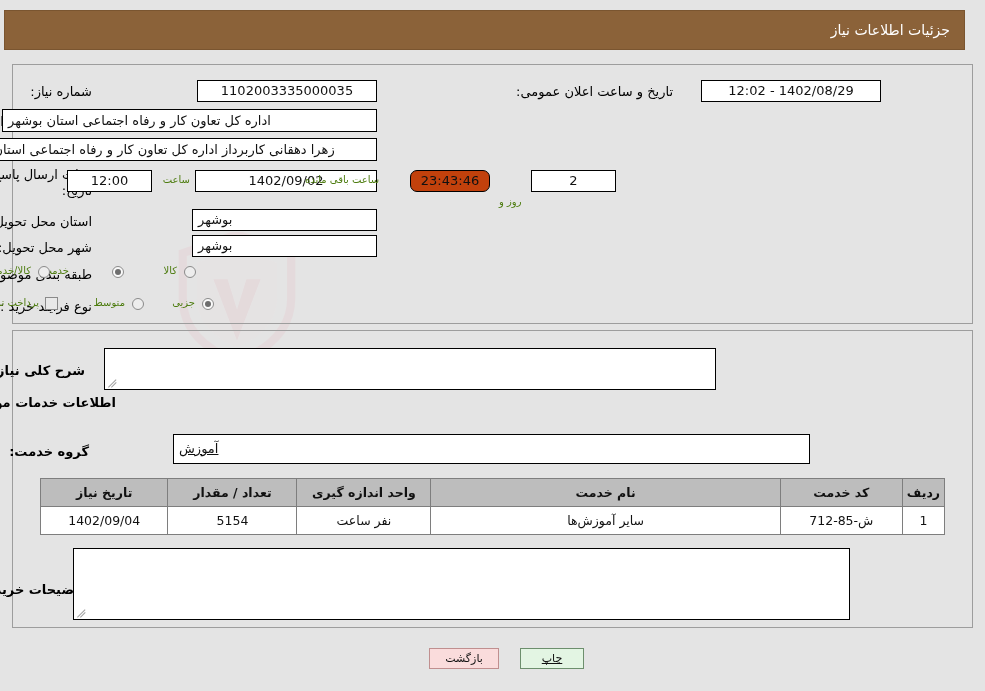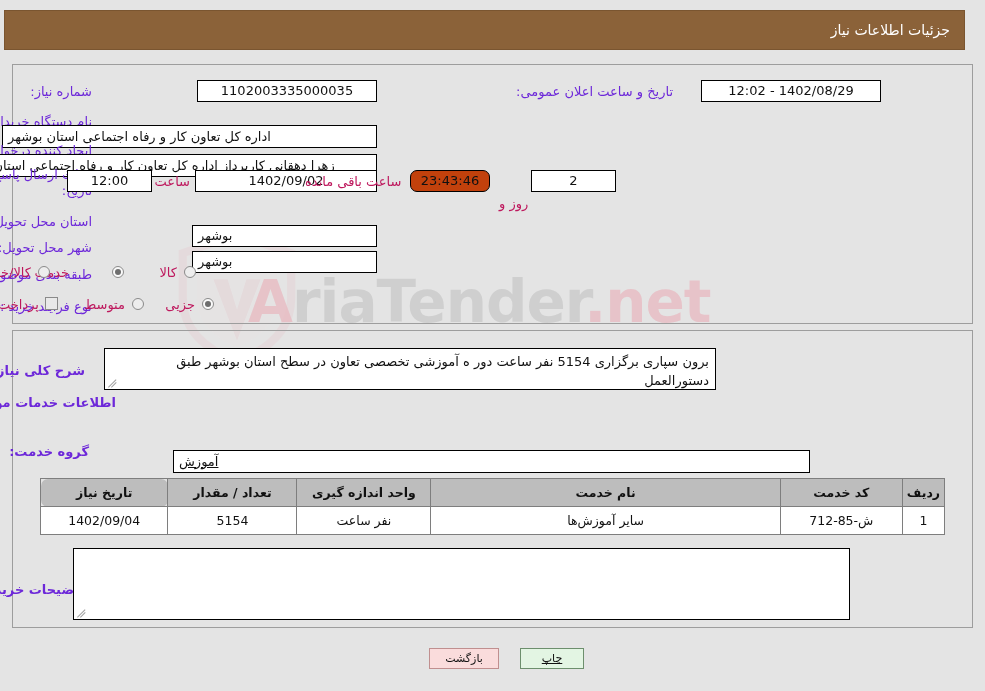--- a/index.html
+++ b/index.html
@@ -58,45 +58,45 @@
     background:transparent;
     border:1px solid #9d9d9d;
     box-sizing:border-box;
   }
   #panel-top{left:12px;top:64px;width:961px;height:260px;}
   #panel-mid{left:12px;top:330px;width:961px;height:298px;}
   
   .lbl{
     position:absolute;
     font-size:13px;
-    color:#6d28d9;
+    color:#000000;
     text-align:right;
     white-space:nowrap;
     line-height:15px;
   }
   .fld{
     position:absolute;
     background:#ffffff;
     border:1px solid #000;
     box-sizing:border-box;
     font-size:13px;
     color:#111;
     display:flex;
     align-items:center;
     padding:0 5px;
     line-height:16px;
     overflow:hidden;
     white-space:nowrap;
   }
   .fld.center{justify-content:center;}
-  .fld.right{justify-content:flex-end;margin-top:16px;}
+  .fld.right{justify-content:flex-end;}
   .fld.yellow{background:#c2410c;border-radius:7px;}
   .plain{
     position:absolute;
-    font-size:13px;color:#be185d;white-space:nowrap;
+    font-size:10px;color:#4d7c0f;white-space:nowrap;
   }
   
   .radio{
     position:absolute;
     width:12px;height:12px;
     border-radius:50%;
     border:1px solid #8a8a8a;
     background:#ededed;
     box-sizing:border-box;
   }
@@ -183,23 +183,20 @@
 </style>
 </head>
 <body>
 
 <div id="watermark">
   <svg class="wm-shield" viewBox="0 0 100 112">
     <path d="M50 2 L96 18 V56 C96 84 76 100 50 110 C24 100 4 84 4 56 V18 Z" fill="none" stroke="#e6c3c8" stroke-width="7"></path>
     <path d="M50 14 L84 26 V56 C84 78 68 90 50 98 C32 90 16 78 16 56 V26 Z" fill="#f2dfe2" opacity=".5"></path>
     <path d="M30 40 L50 92 L70 40 L58 40 L50 66 L42 40 Z" fill="#e4b6bd" opacity=".8"></path>
   </svg>
-  <div class="wm-text">
-    <span class="accent">A</span>riaTender<span class="accent">.net</span>
-  </div>
 </div>
 
 <div class="page">
 
   <div class="titlebar">
     <span class="t">جزئیات اطلاعات نیاز</span>
   </div>
 
   <div class="panel" id="panel-top"></div>
 
@@ -254,42 +251,41 @@
   <div class="plain" style="right:860px;top:297px;">متوسط</div>
 
   <div class="chk" style="right:927px;top:297px;"></div>
   <div class="plain" style="right:946px;top:297px;">پرداخت تمام یا بخشی از مبلغ خرید،از محل "اسناد خزانه اسلامی" خواهد بود.</div>
 
   <div class="panel" id="panel-mid"></div>
 
   <div class="lbl" style="right:900px;top:363px;font-weight:bold;">شرح کلی نیاز:</div>
 
   <div class="ta" style="right:269px;top:348px;width:612px;height:42px;">
-    <div>برون سپاری برگزاری 5154 نفر ساعت دور ه آموزشی تخصصی تعاون در سطح استان بوشهر طبق دستورالعمل</div>
 
     <span class="grip">
       <i style="width:11px;left:0;top:9px;transform:rotate(-45deg);"></i>
       <i style="width:7px;left:3px;top:9px;transform:rotate(-45deg);"></i>
     </span>
   </div>
 
   <div class="lbl" style="right:869px;top:395px;font-weight:bold;">اطلاعات خدمات مورد نیاز</div>
 
   <div class="lbl" style="right:896px;top:444px;font-weight:bold;">گروه خدمت:</div>
-  <div class="fld right" style="right:175px;top:434px;width:637px;height:23px;text-decoration:underline;">آموزش</div>
+  <div class="fld right" style="right:175px;top:434px;width:637px;height:30px;text-decoration:underline;">آموزش</div>
 
   <table class="grid" id="services-table" style="right:40px;top:478px;width:905px;">
     <thead>
       <tr>
         <th style="width:28px;">ردیف</th>
         <th style="width:120px;margin-left:12px;">کد خدمت</th>
         <th style="width:378px;">نام خدمت</th>
         <th style="width:128px;">واحد اندازه گیری</th>
         <th style="width:126px;">تعداد / مقدار</th>
-        <th style="width:125px;border-radius:7px;">تاریخ نیاز</th>
+        <th style="width:125px;">تاریخ نیاز</th>
       </tr>
     </thead>
     <tbody>
       <tr>
         <td>1</td>
         <td>ش-85-712</td>
         <td>سایر آموزش‌ها</td>
         <td>نفر ساعت</td>
         <td>5154</td>
         <td>1402/09/04</td>

